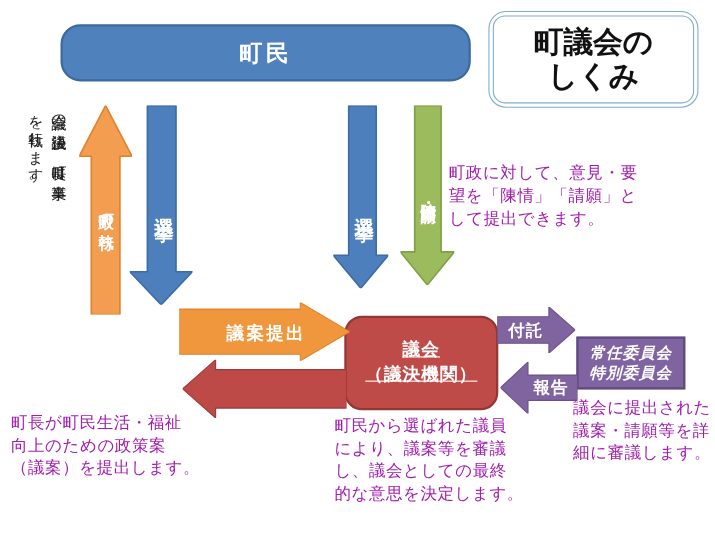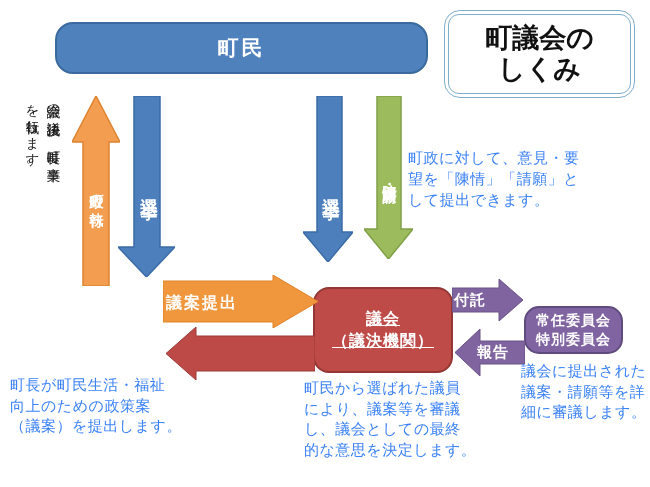--- a/index.html
+++ b/index.html
@@ -26,31 +26,31 @@
     text-align:center;font-size:27px;line-height:31px;font-weight:600;color:#111;
   }
   
   .citizens{left:55px;top:22px;width:373px;height:52px;border:2px solid #3a6a9e;
     border-radius:18px;background:#4f81bd;font-size:21px;font-weight:600;letter-spacing:3px;}
   .mayor{left:22px;top:285px;width:140px;height:87px;border:2px solid #dd7e2b;
     border-radius:16px;background:#f0953f;font-size:16px;line-height:22px;font-weight:600;letter-spacing:1px;}
   .assembly{left:313px;top:287px;width:140px;height:86px;border:2px solid #943734;
     border-radius:16px;background:#be4b48;font-size:16px;line-height:22px;font-weight:600;letter-spacing:1px;}
   .committee{left:524px;top:306px;width:99px;height:48px;border:2px solid #5f4b7e;
-    border-radius:15px;background:#8064a2;font-size:14px;line-height:19px;font-weight:600;letter-spacing:1px;}
+    border-radius:0;background:#8064a2;font-size:14px;line-height:19px;font-weight:600;letter-spacing:1px;font-style:italic;}
   
   .vlabel{
     position:absolute;writing-mode:vertical-rl;text-orientation:upright;
     color:#fff;font-weight:600;text-align:center;
   }
   .hlabel{
-    position:absolute;color:#fff;font-weight:600;text-align:left;
+    position:absolute;color:#fff;font-weight:600;text-align:right;
   }
   
-  .note{position:absolute;color:#3b82f6;font-size:15px;line-height:20.5px;letter-spacing:0.5px;}
+  .note{position:absolute;color:#a21caf;font-size:15px;line-height:20.5px;letter-spacing:0.5px;}
   .vnote{
     position:absolute;writing-mode:vertical-rl;text-orientation:upright;
     color:#1a1a1a;font-size:13.5px;line-height:21px;letter-spacing:0.5px;
   }
 </style>
 </head>
 <body>
 
 <div id="canvas">
 

